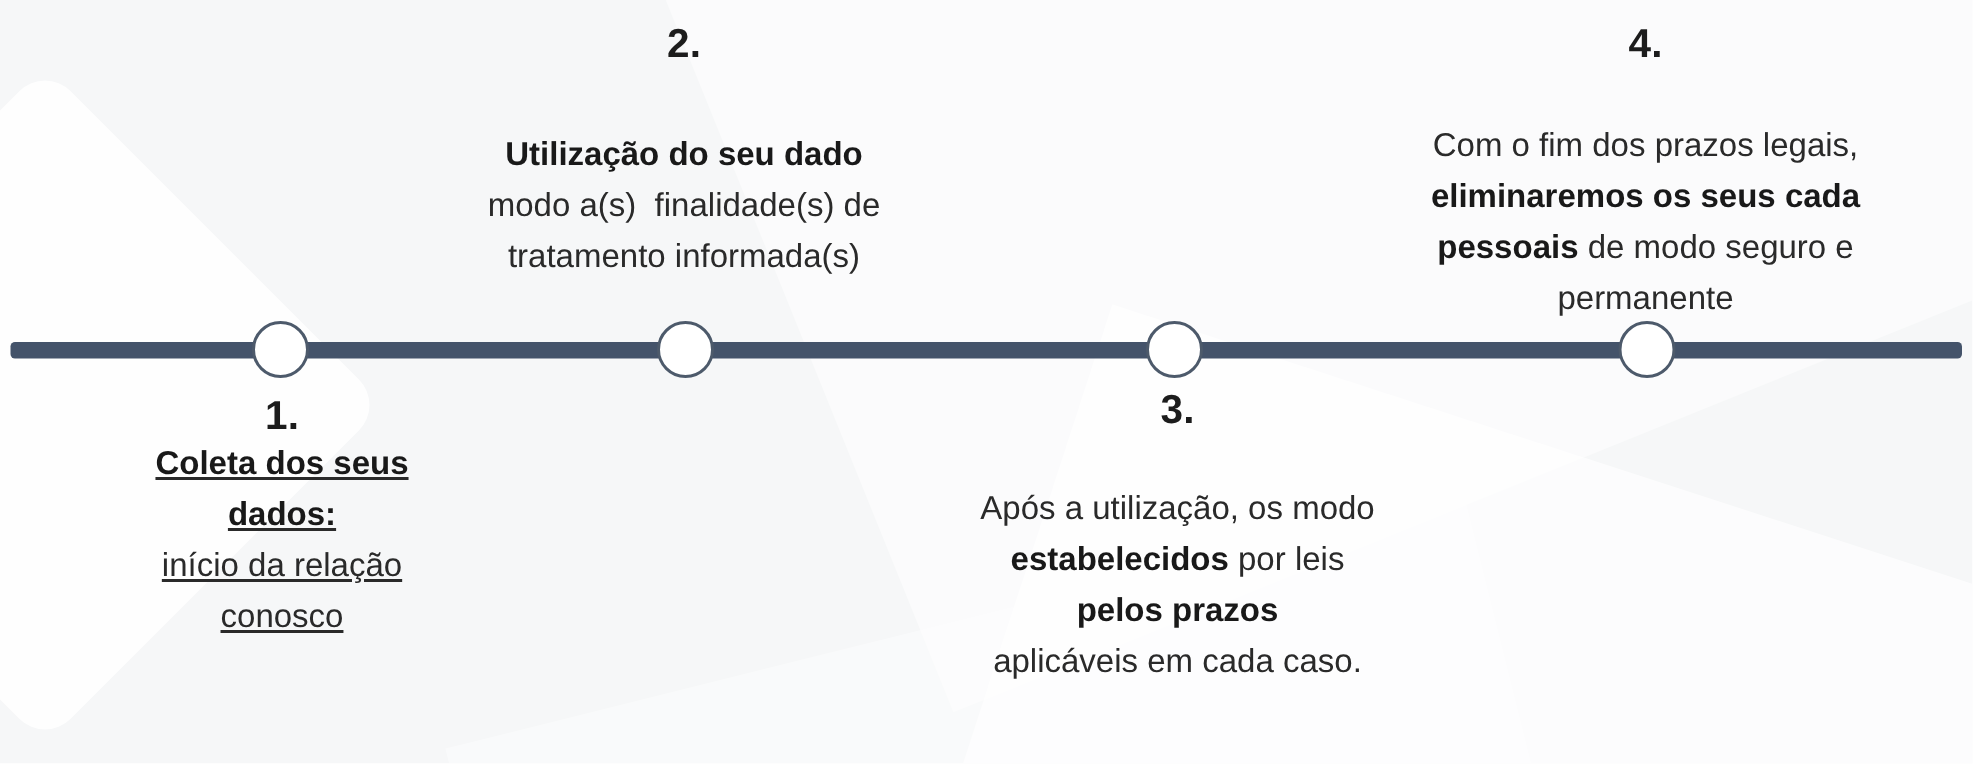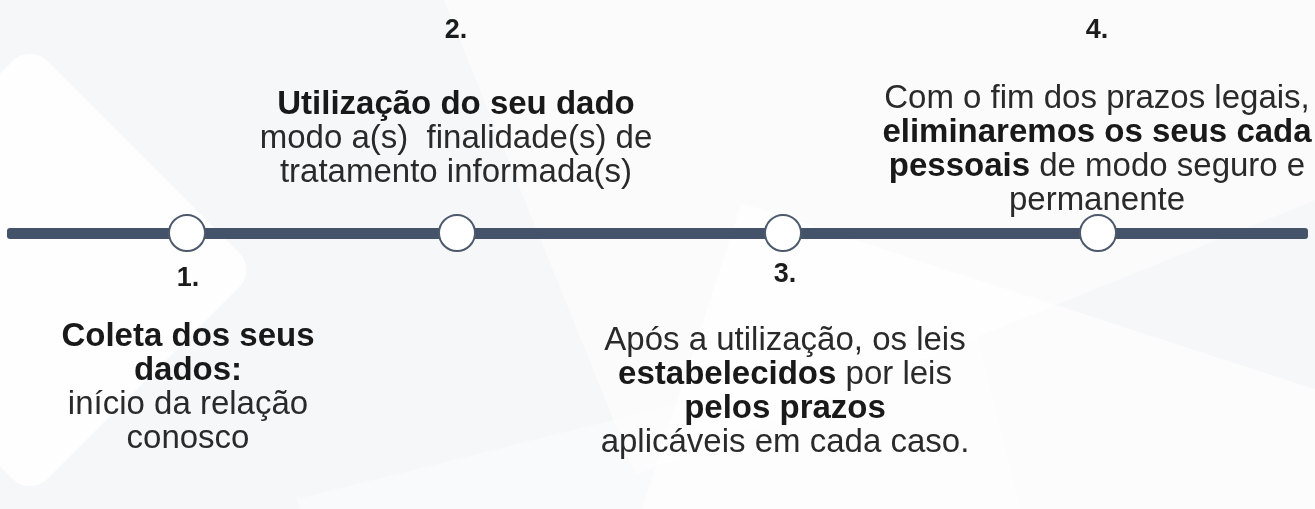--- a/index.html
+++ b/index.html
@@ -45,22 +45,22 @@
   .item-1{left:188px;top:262px;width:320px;}
   .item-2{left:456px;top:14px;width:400px;}
   .item-3{left:785px;top:258px;width:420px;}
   .item-4{left:1097px;top:14px;width:460px;}
 
   .num{
     display:block;
     font-size:27px;font-weight:bold;line-height:30px;
     color:#1c1c1c;
   }
-  .txt{font-size:33px;line-height:34px;color:#2a2a2a;}
-  .item-1 .txt{margin-top:26px;}
+  .txt{font-size:22px;line-height:34px;color:#2a2a2a;}
+  .item-1 .txt{text-decoration:underline;}
   .item-2 .txt{margin-top:42px;}
   .item-3 .txt{margin-top:34px;}
   .item-4 .txt{margin-top:36px;}
   .line{white-space:pre;}
   .b{font-weight:bold;color:#191919;}
 </style>
 </head>
 <body>
 
 <div class="canvas">
@@ -92,21 +92,21 @@
     <div class="txt">
         <div class="line"><span class="b">Utilização do seu dado</span></div>
         <div class="line"><span>modo a(s)  finalidade(s) de</span></div>
         <div class="line"><span>tratamento informada(s)</span></div>
       </div>
   </div>
 
   <div class="item item-3">
     <span class="num">3.</span>
     <div class="txt">
-        <div class="line"><span>Após a utilização, os leis</span></div>
+        <div class="line"><span>Após a utilização, os modo</span></div>
         <div class="line"><span class="b">estabelecidos</span><span> por leis</span></div>
         <div class="line"><span class="b">pelos prazos</span></div>
         <div class="line"><span>aplicáveis em cada caso.</span></div>
       </div>
   </div>
 
   <div class="item item-4">
     <span class="num">4.</span>
     <div class="txt">
         <div class="line"><span>Com o fim dos prazos legais,</span></div>

